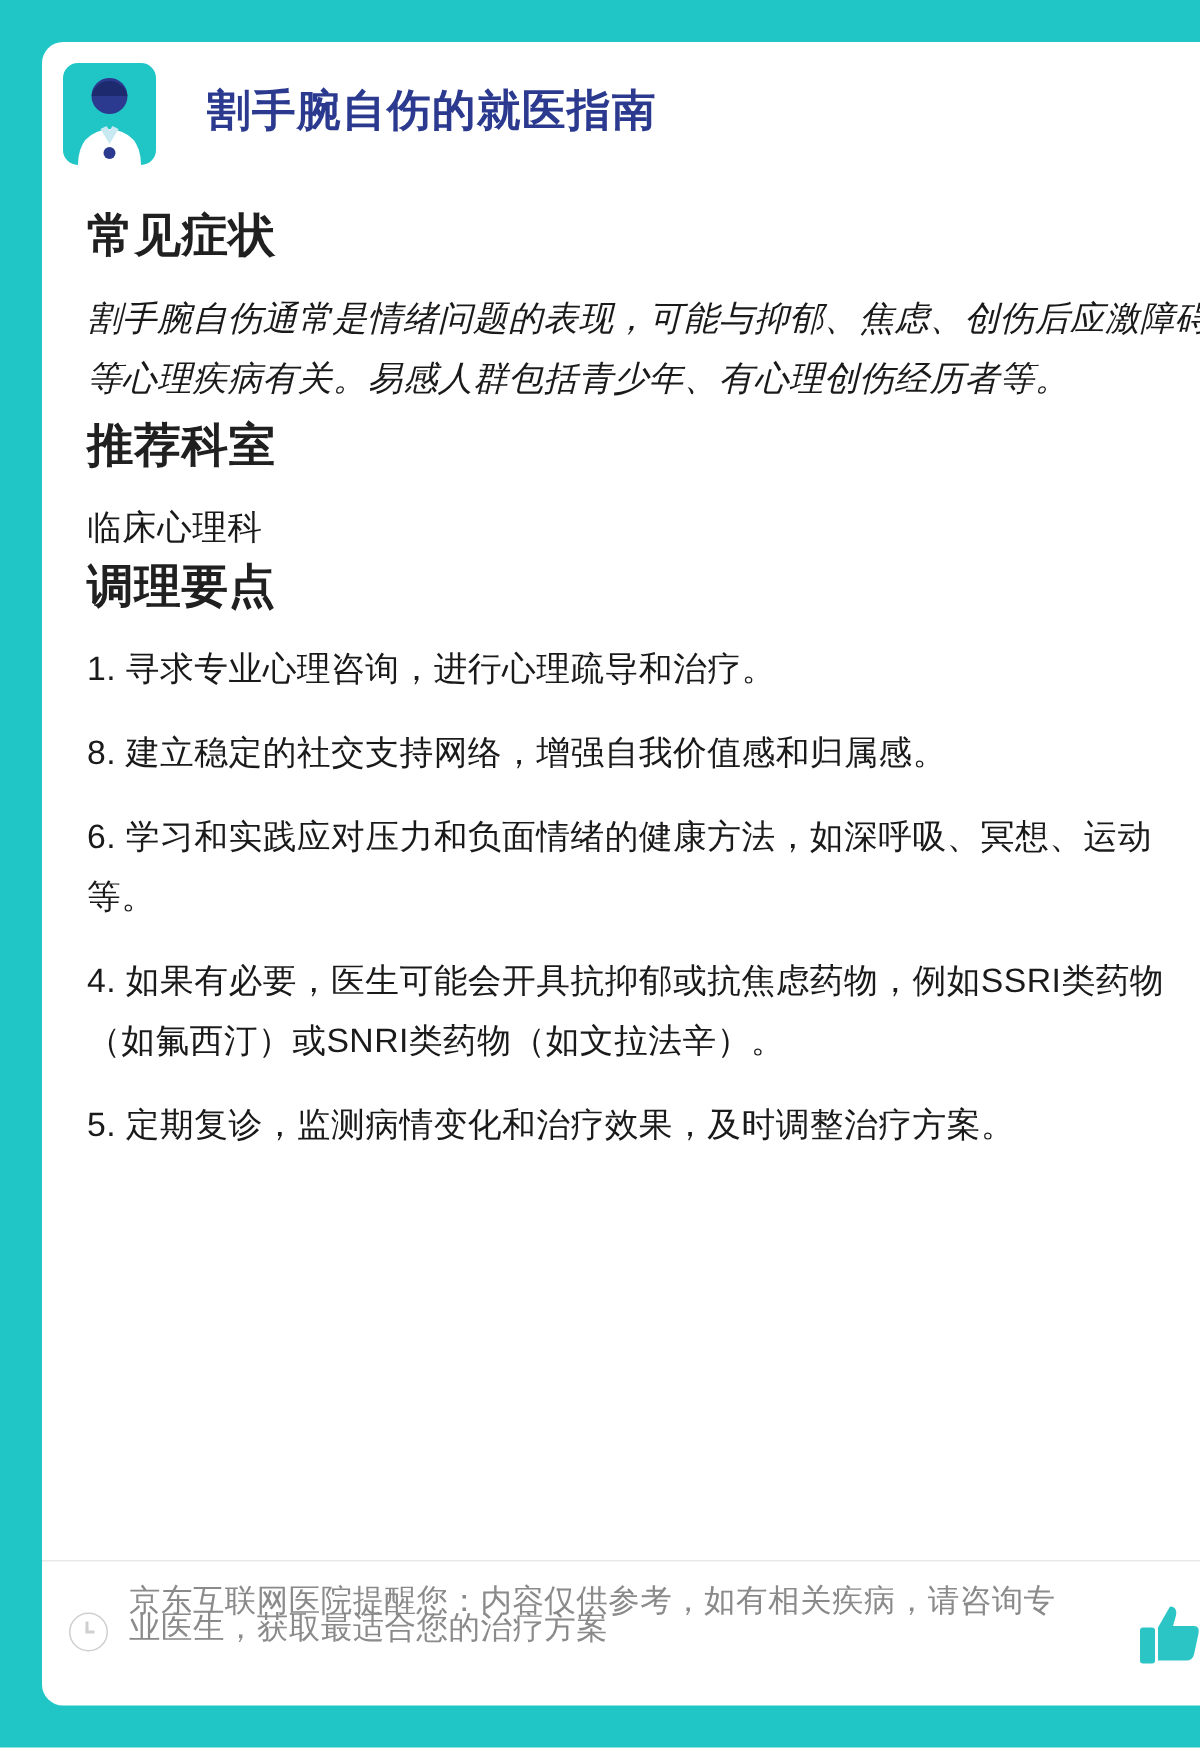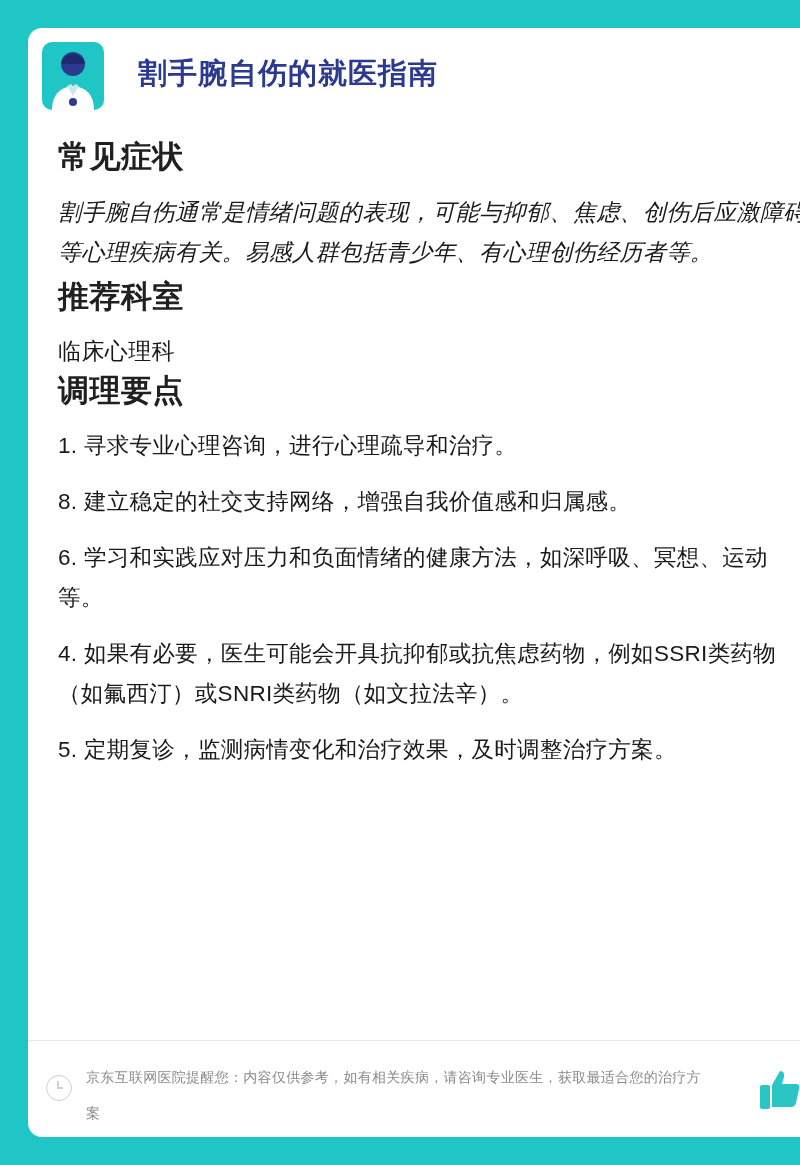--- a/index.html
+++ b/index.html
@@ -88,22 +88,22 @@
     right: 0;
     bottom: 0;
     height: 96px;
     border-top: 1px solid #e8e8e8;
   }
   .footer-text {
     position: absolute;
     left: 58px;
     top: 18px;
     width: 620px;
-    font-size: 14px;
-    line-height: 36px;
+    font-size: 21px;
+    line-height: 18px;
     color: #8a8a8a;
     letter-spacing: 0.3px;
   }
   .clock-icon {
     position: absolute;
     left: 18px;
     top: 34px;
     width: 24px;
     height: 24px;
     border: 1.6px solid #cfcfcf;

